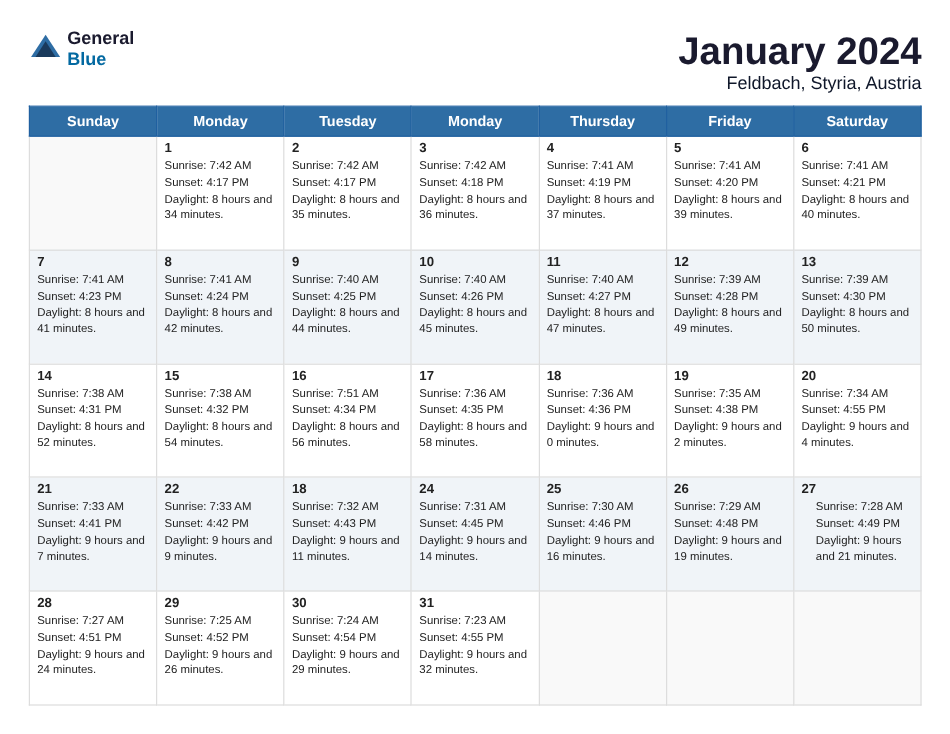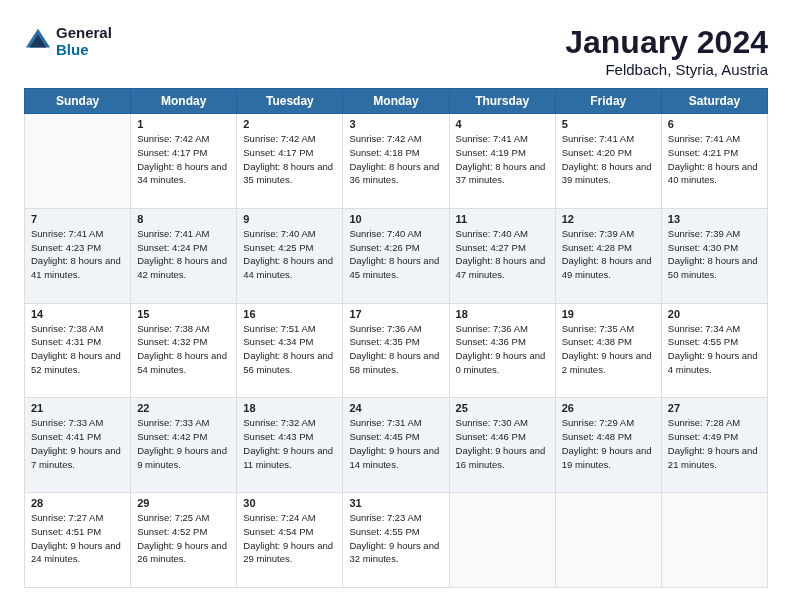--- a/index.html
+++ b/index.html
@@ -285,21 +285,21 @@
 Daylight: 9 hours and 16 minutes.</div>
           </td>
           <td>
             <div class="day-number">26</div>
             <div class="day-info" style="white-space: pre-line;">Sunrise: 7:29 AM
 Sunset: 4:48 PM
 Daylight: 9 hours and 19 minutes.</div>
           </td>
           <td>
             <div class="day-number">27</div>
-            <div class="day-info" style="white-space: pre-line;">Sunrise: 7:28 AM
+            <div class="day-info" style="white-space: pre-line; margin-left: 12px;">Sunrise: 7:28 AM
 Sunset: 4:49 PM
 Daylight: 9 hours and 21 minutes.</div>
           </td>
         </tr>
         <tr>
           <td>
             <div class="day-number">28</div>
             <div class="day-info" style="white-space: pre-line;">Sunrise: 7:27 AM
 Sunset: 4:51 PM
 Daylight: 9 hours and 24 minutes.</div>

